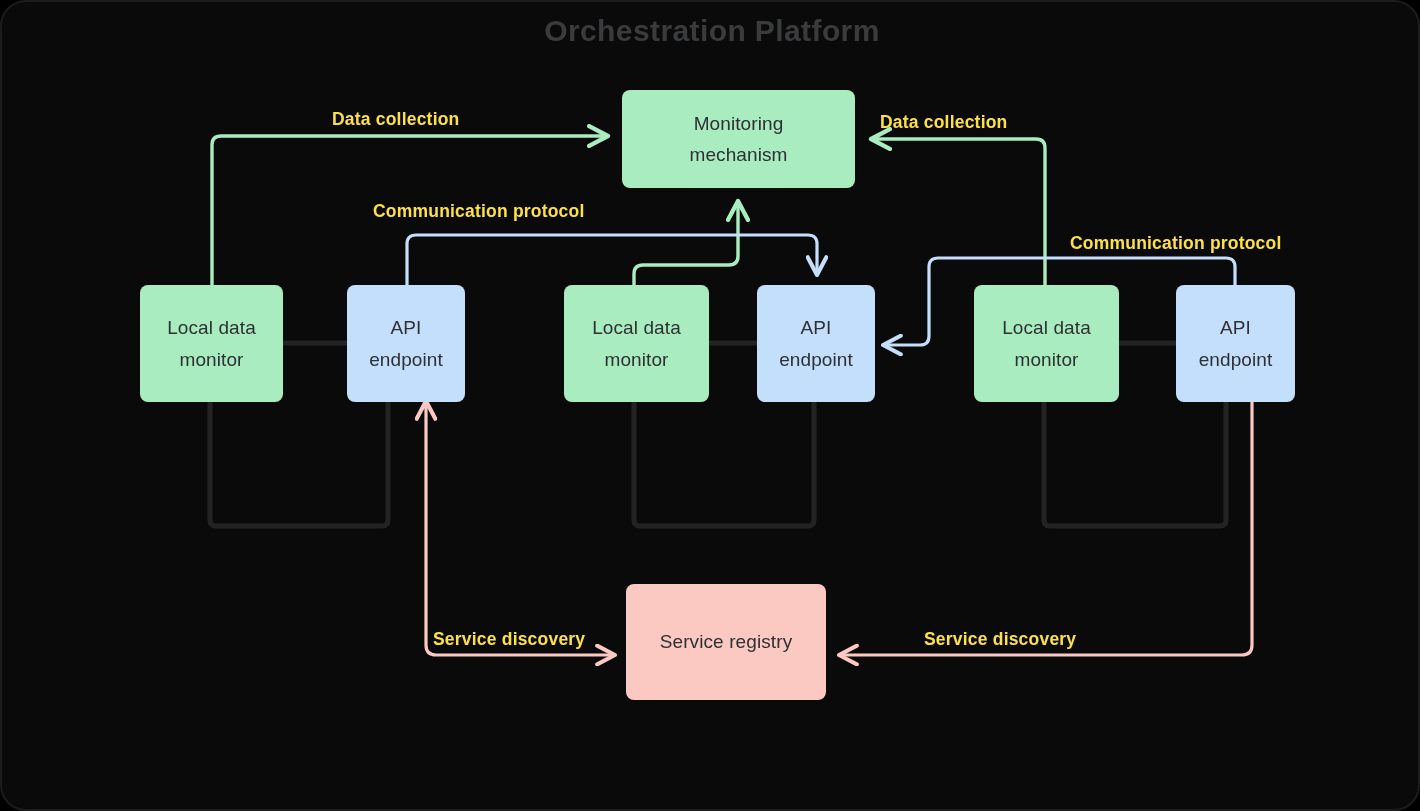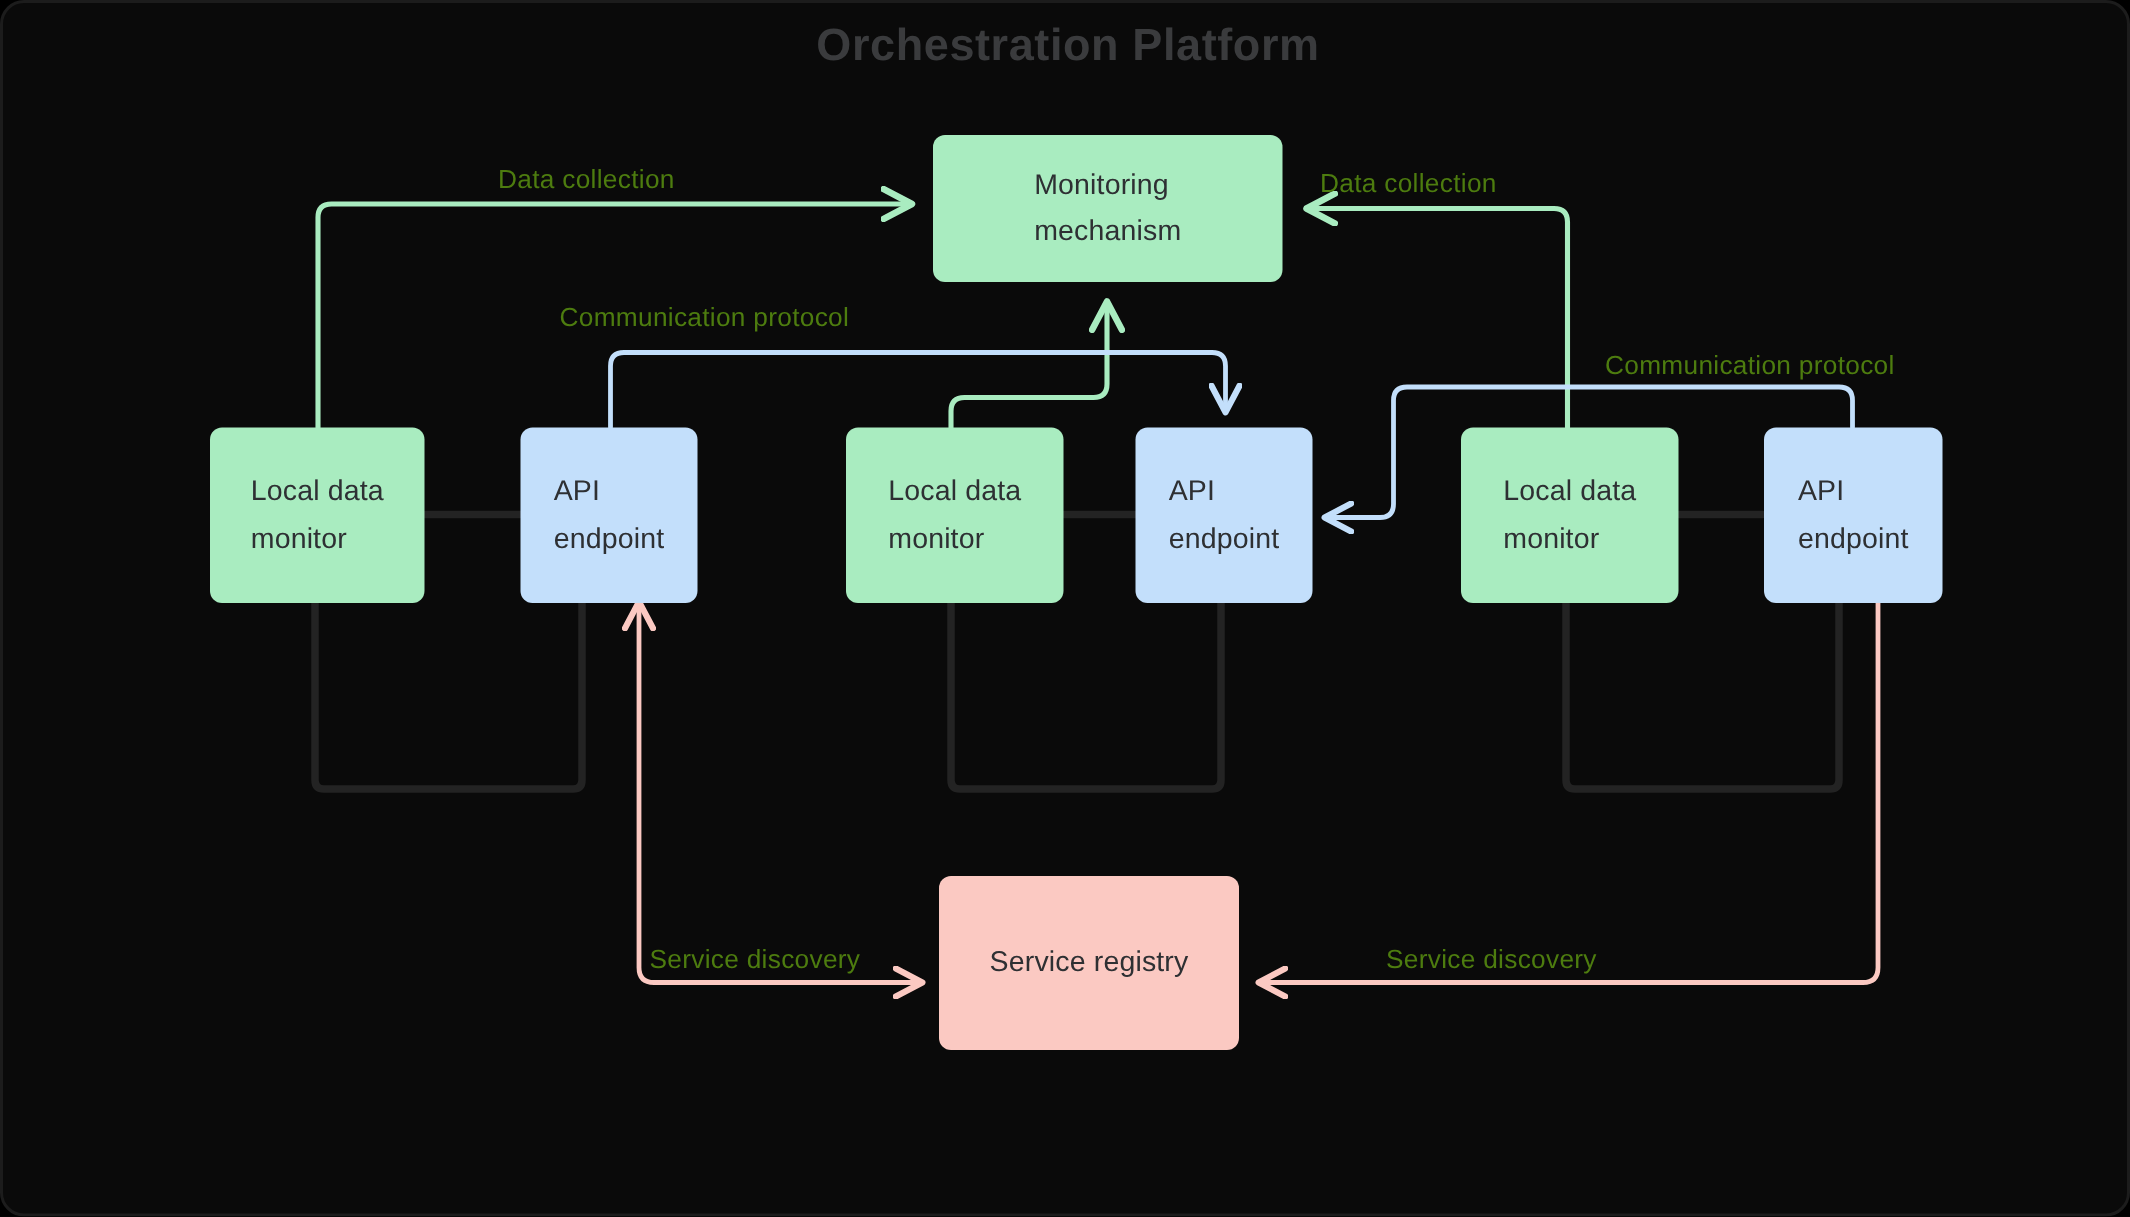--- a/index.html
+++ b/index.html
@@ -11,54 +11,55 @@
     width: 1420px;
     height: 811px;
     overflow: hidden;
     font-family: "Liberation Sans", sans-serif;
   }
   #canvas {
     position: relative;
     width: 1420px;
     height: 811px;
     background: #0a0a0a;
-    border-radius: 16px;
+    border-radius: 26px;
     box-sizing: border-box;
     border: 2px solid #1c1c1c;
     overflow: hidden;
   }
   #diagram-svg {
     position: absolute;
     left: 0;
     top: 0;
     width: 1420px;
     height: 811px;
   }
   .node {
     position: absolute;
     box-sizing: border-box;
     border-radius: 8px;
     display: flex;
     align-items: center;
     justify-content: center;
+    text-align: center;
     color: #2e3033;
     font-size: 19px;
     line-height: 1.65;
     letter-spacing: 0.1px;
     z-index: 5;
   }
   .node-label {
     padding: 0 8px;
     white-space: pre-line;
   }
   .edge-label {
     position: absolute;
-    color: #4d7c0f;
+    color: #fde047;
     font-size: 17.5px;
-    font-weight: 400;
+    font-weight: 700;
     letter-spacing: 0.2px;
     white-space: nowrap;
     z-index: 7;
   }
   #page-title {
     position: absolute;
     left: 0;
     top: 12px;
     width: 1420px;
     text-align: center;

